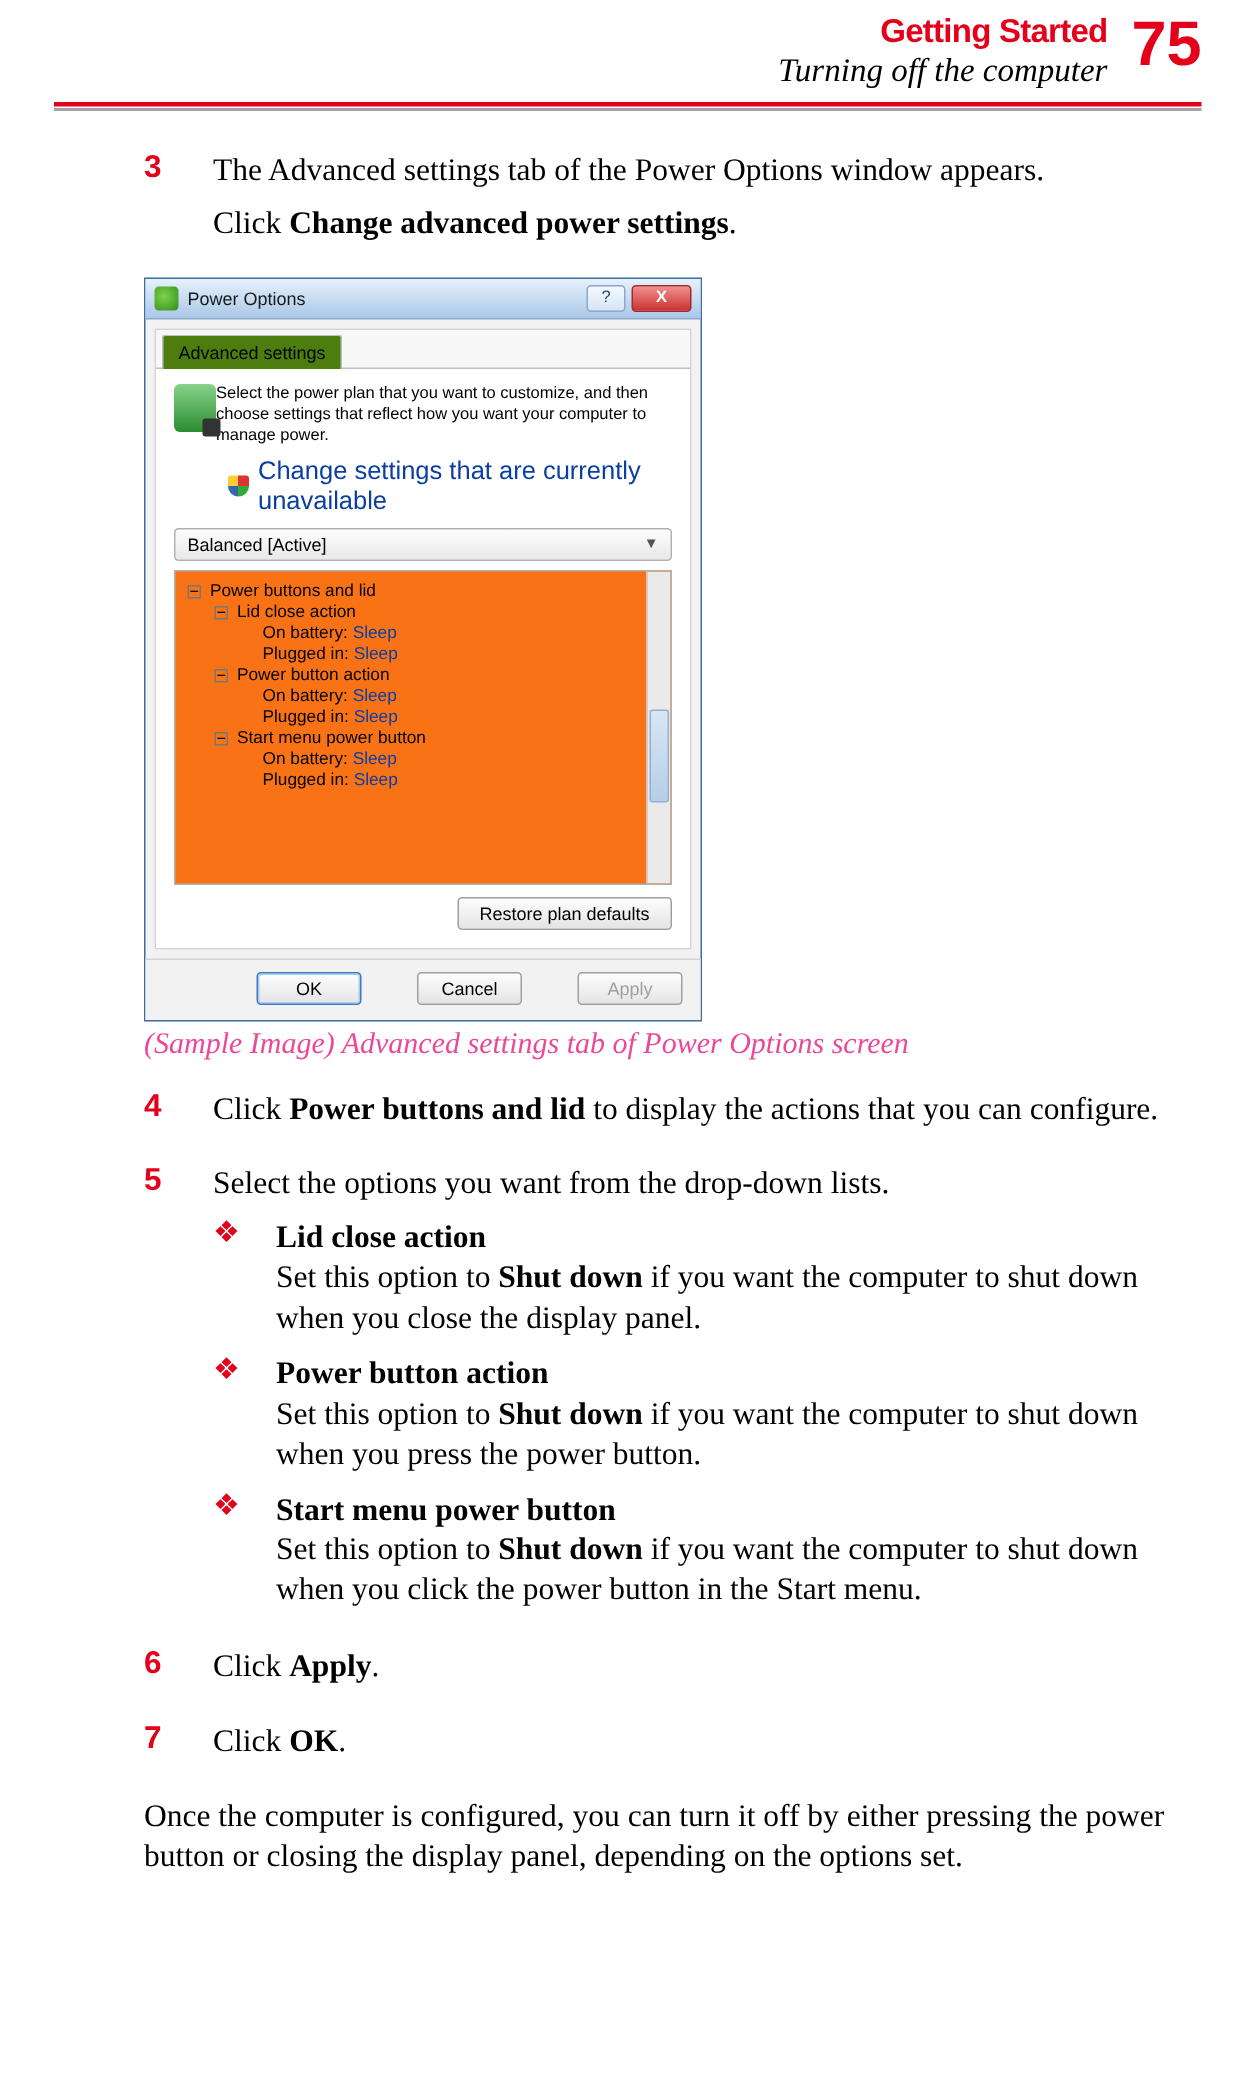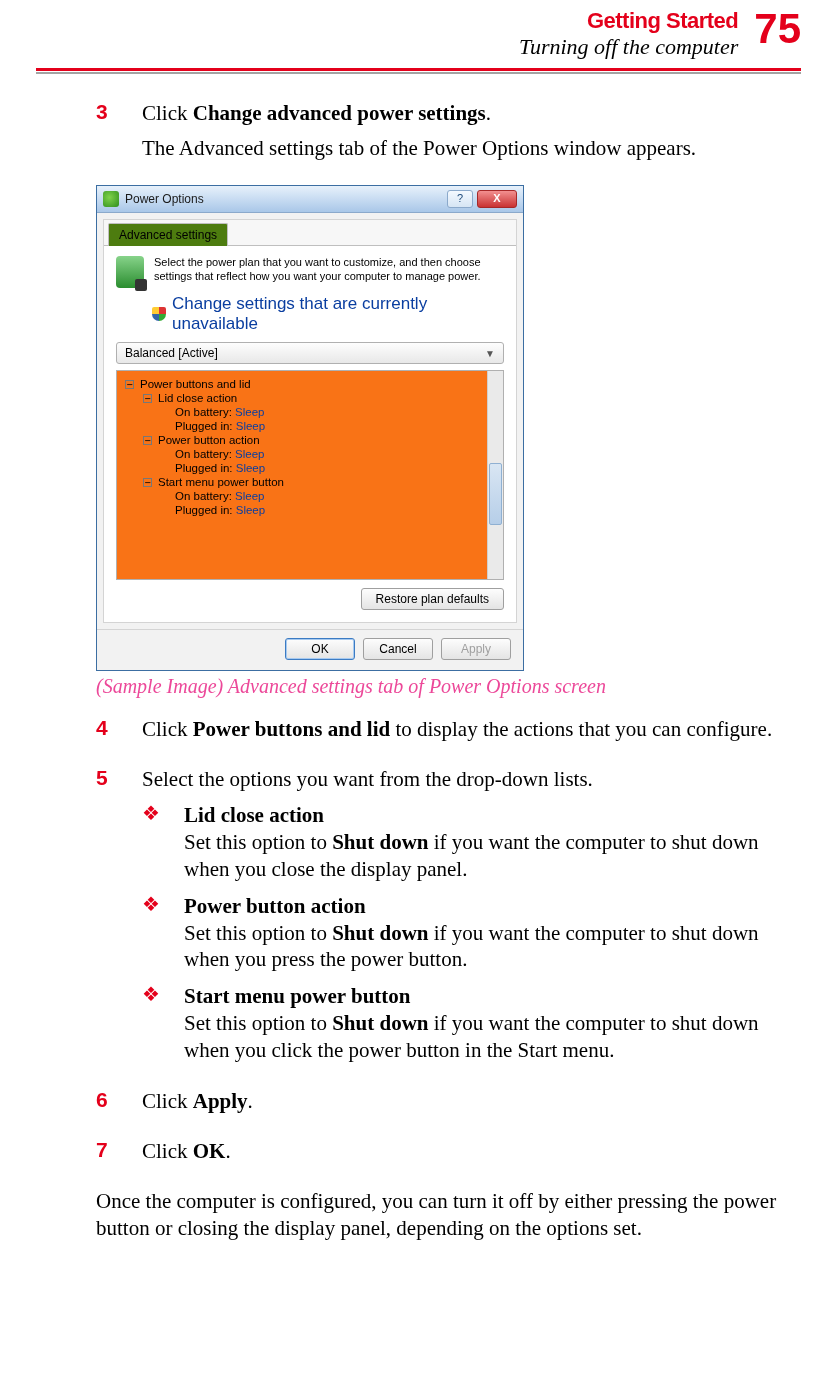--- a/index.html
+++ b/index.html
@@ -73,21 +73,21 @@
     .bullet-title { font-weight: bold; }
 
     .closing { margin-top: 8px; line-height: 1.28; }
 
     b { font-weight: bold; }
 
     
     .dialog-wrap { margin: 8px 0 4px 0; }
     .dialog {
       font-family: "Segoe UI", Tahoma, Arial, sans-serif;
-      width: 428px;
+      width: 372px;
       border: 1px solid #3c6ea2;
       background: #f2f2f2;
       font-size: 12px;
       color: #000;
     }
     .titlebar {
       background: linear-gradient(#e7f1fb, #c8dcf2 50%, #a9c7e8);
       border-bottom: 1px solid #8ba9cb;
       display: flex;
       align-items: center;
@@ -115,21 +115,21 @@
     }
     .dialog-body { background: #fff; margin: 6px; border: 1px solid #d4d4d4; padding: 0; }
     .tabstrip { display: flex; border-bottom: 1px solid #bfbfbf; background: #f7f7f7; }
     .tab {
       font-size: 12px; padding: 4px 10px;
       border: 1px solid #bfbfbf; border-bottom: none;
       background: #4d7c0f; margin: 3px 0 -1px 4px;
       border-radius: 2px 2px 0 0;
     }
     .tab-content { padding: 10px 12px 12px 12px; }
-    .intro { display: flex; gap: 10px; margin-bottom: 6px; justify-content: space-between; }
+    .intro { display: flex; margin-bottom: 6px; justify-content: space-between; }
     .battery-icon {
       width: 28px; height: 32px; flex: 0 0 28px;
       background: linear-gradient(#87d38a, #2a8d2f);
       border-radius: 4px; position: relative;
     }
     .battery-icon::after {
       content: ''; position: absolute; right: -3px; bottom: -3px;
       width: 12px; height: 12px; background: #333; border-radius: 2px;
     }
     .intro-text { font-size: 11px; line-height: 1.25; }
@@ -166,21 +166,21 @@
     .box { display:inline-block; width:9px; height:9px; border:1px solid #777; text-align:center; line-height:7px; font-size:10px; margin-right:6px; font-family: monospace; }
     .i1 { margin-left: 0px; }
     .i2 { margin-left: 18px; }
     .i3 { margin-left: 50px; }
     .val { color: #0a3ea0; }
     .restore-row { display:flex; justify-content:flex-end; padding: 8px 0 0 0; }
     .btn {
       font-family: "Segoe UI", Tahoma, Arial, sans-serif;
       font-size: 12px; padding: 3px 14px; border-radius: 3px;
       border: 1px solid #9f9f9f; background: linear-gradient(#fdfdfd,#e4e4e4);
-      min-width: 70px; text-align: center;
+      min-width: 70px; text-align: center; margin-left: 29px;
     }
     .btn-default { border-color: #3c7bc3; box-shadow: 0 0 0 1px #a7caf0 inset; }
     .btn-disabled { color: #a0a0a0; }
     .dialog-buttons {
       display: flex; justify-content: flex-end; gap: 8px;
       padding: 8px 12px 10px 12px; background: #f2f2f2;
       border-top: 1px solid #d4d4d4;
     }
   </style>
 </head>
@@ -195,22 +195,22 @@
     <div class="page-number">75</div>
   </div>
   <div class="divider-red"></div>
   <div class="divider-gray"></div>
 
   <div class="content">
 
     <div class="step">
       <div class="step-num">3</div>
       <div class="step-body">
+        <p>The Advanced settings tab of the Power Options window appears.</p>
         <p><span>Click </span><b>Change advanced power settings</b><span>.</span></p>
-        <p>The Advanced settings tab of the Power Options window appears.</p>
       </div>
     </div>
 
     <div class="dialog-wrap">
       <div class="dialog">
         <div class="titlebar">
           <div class="titlebar-icon"></div>
           <div class="titlebar-text">Power Options</div>
           <div class="tb-btns">
             <div class="tb-help">?</div>

